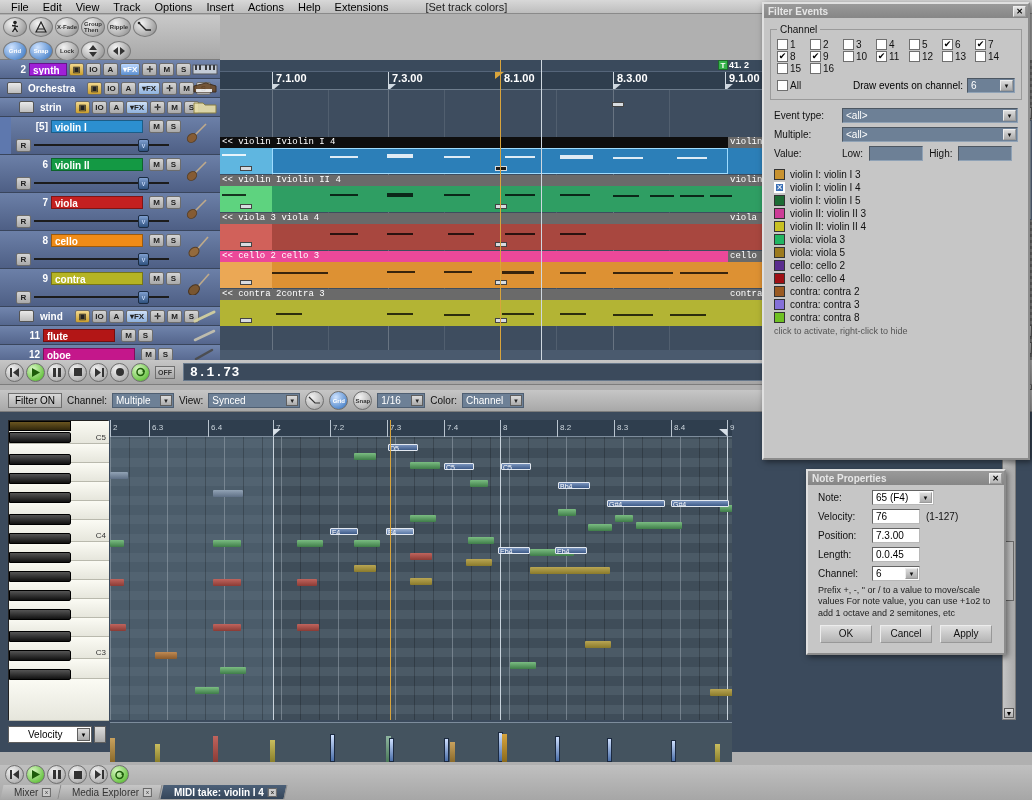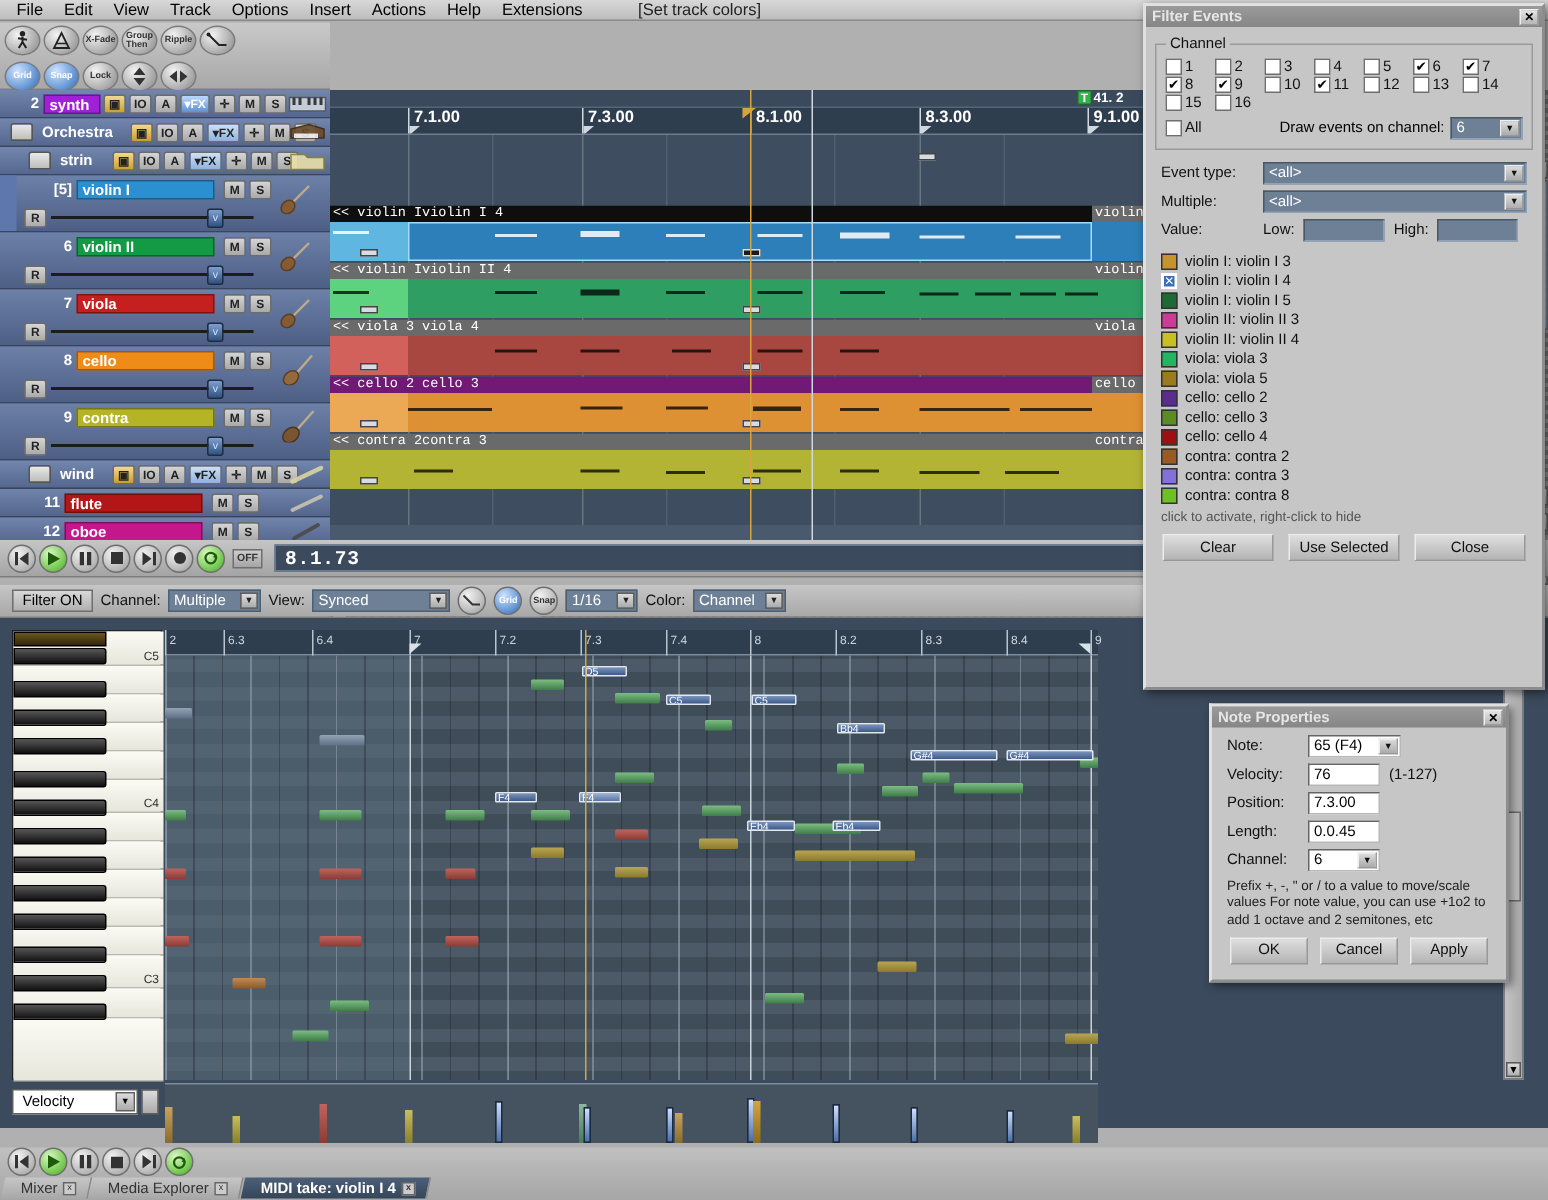--- a/index.html
+++ b/index.html
@@ -240,21 +240,21 @@
     font-family:"Liberation Sans",sans-serif;
   }
   #prplayhead { position:absolute; top:8px; width:1px; height:300px; background:#d8a43c; z-index:25;}
 
   
   #vellane { position:absolute; left:110px; top:310px; width:622px; height:40px; background:#44535f; border-top:1px solid #7d8c9c;}
   .velbar { position:absolute; bottom:0; width:5px; }
   #velselwrap { position:absolute; left:8px; top:314px; width:100px; height:20px; display:flex; }
   #velsel {
     width:84px;height:17px; background:#fff; border:1px solid #5f5f5f;
-    font-size:10px; display:flex;align-items:center; padding-left:6px; position:relative;
+    font-size:10px; display:flex;align-items:center; padding-left:19px; position:relative;
   }
   #velsel .arrow { position:absolute; right:1px; top:1px; width:13px;height:13px;
     background:linear-gradient(#dcdcdc,#ababab); border:1px solid #5f5f5f;
     display:flex;align-items:center;justify-content:center;font-size:6px;}
   .squarebtn { width:12px;height:17px; margin-left:2px; background:linear-gradient(#dcdcdc,#ababab); border:1px solid #5f5f5f;}
 
   
   #bottombar {
     position:absolute; left:0; top:765px; width:1032px; height:35px;
     background:linear-gradient(#c0c0c0,#a6a6a6);
@@ -551,21 +551,21 @@
         <div class="mini-btn">✛</div>
         <div class="mini-btn">M</div>
         <div class="mini-btn">S</div>
         <svg class="instr-icon" viewBox="0 0 26 15">
             <path d="M3 12 L22 3" stroke="#d8d4a0" stroke-width="3" stroke-linecap="round"></path>
           </svg>
       </div>
 
       <div class="trow small" style="padding-left:14px">
         <div class="tnum" style="width:26px">11</div>
-        <div class="tname" style="width:92px;background:#b31616">flute</div>
+        <div class="tname" style="width:72px;background:#b31616">flute</div>
         <div class="mini-btn" style="margin-left:6px">M</div>
         <div class="mini-btn">S</div>
         <svg class="instr-icon" viewBox="0 0 26 15">
             <path d="M3 12 L22 3" stroke="#c8c4b0" stroke-width="2.5" stroke-linecap="round"></path>
           </svg>
       </div>
 
       <div class="trow small" style="padding-left:14px">
         <div class="tnum" style="width:26px">12</div>
         <div class="tname" style="width:92px;background:#c4178b">oboe</div>
@@ -653,21 +653,21 @@
           <div class="notebar" style="left:228px;top:9px;width:26px;"></div>
           <div class="notebar" style="left:285px;top:9px;width:30px;"></div>
           <div class="notebar" style="left:340px;top:9px;width:26px;"></div>
         </div>
       </div>
       <div class="handle" style="left:20px;top:152px;"></div>
       <div class="handle" style="left:275px;top:152px;"></div>
       <div style="position:absolute;left:508px;top:123px;width:37px;height:11px;background:#6a6a6a;color:#fff;font-size:9px;padding-left:2px;font-family:'Liberation Mono',monospace;overflow:hidden">viola</div>
 
       <div class="clip" style="top:161px;height:37px;">
-        <div class="clip-hdr" style="background:#701a75">&lt;&lt; cello 2 cello 3</div>
+        <div class="clip-hdr" style="background:#ec4899">&lt;&lt; cello 2 cello 3</div>
         <div class="clip-body" style="top:11px;height:26px;background:#dd9133">
           <div style="position:absolute;left:0;top:0;width:52px;height:26px;background:#eba855;"></div>
           <div class="notebar" style="left:52px;top:10px;width:56px;"></div>
           <div class="notebar" style="left:167px;top:9px;width:28px;"></div>
           <div class="notebar" style="left:224px;top:9px;width:28px;"></div>
           <div class="notebar" style="left:282px;top:9px;width:32px;height:3px;"></div>
           <div class="notebar" style="left:340px;top:10px;width:26px;"></div>
           <div class="notebar" style="left:393px;top:10px;width:60px;"></div>
           <div class="notebar" style="left:460px;top:10px;width:48px;"></div>
         </div>
@@ -1160,48 +1160,39 @@
         </div>
       <div class="trk-line">
           <span class="swatch" style="background:#9c7a1e"></span>
           <span>viola: viola 5</span>
         </div>
       <div class="trk-line">
           <span class="swatch" style="background:#5a2c8e"></span>
           <span>cello: cello 2</span>
         </div>
       <div class="trk-line">
-          <span class="swatch" style="background:#5c8c22"></span>
-          <span>cello: cello 3</span>
-        </div>
-      <div class="trk-line">
           <span class="swatch" style="background:#9e0f14"></span>
           <span>cello: cello 4</span>
         </div>
       <div class="trk-line">
           <span class="swatch" style="background:#9a5a22"></span>
           <span>contra: contra 2</span>
         </div>
       <div class="trk-line">
           <span class="swatch" style="background:#8470d8"></span>
           <span>contra: contra 3</span>
         </div>
       <div class="trk-line">
           <span class="swatch" style="background:#6fc024"></span>
           <span>contra: contra 8</span>
         </div>
     </div>
 
     <div class="hint">click to activate, right-click to hide</div>
 
-    <div style="display:flex;gap:10px;justify-content:center;padding:4px 8px;">
-      <div class="dlg-btn" style="width:74px">Clear</div>
-      <div class="dlg-btn" style="width:74px">Use Selected</div>
-      <div class="dlg-btn" style="width:74px">Close</div>
-    </div>
   </div>
 
   <div class="dialog" style="left:806px;top:469px;width:200px;height:186px;">
     <div class="dlg-title">
       <span>Note Properties</span>
       <span class="dlg-x">✕</span>
     </div>
 
     <div class="dlg-row" style="padding-top:5px;">
       <span class="dlg-lbl" style="width:48px">Note:</span>

